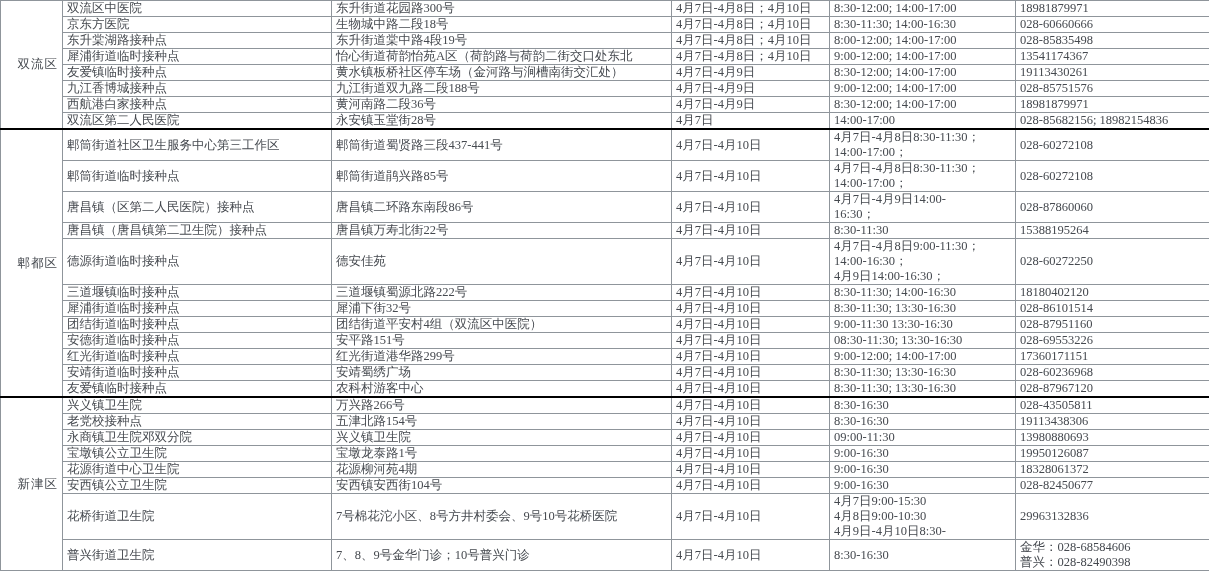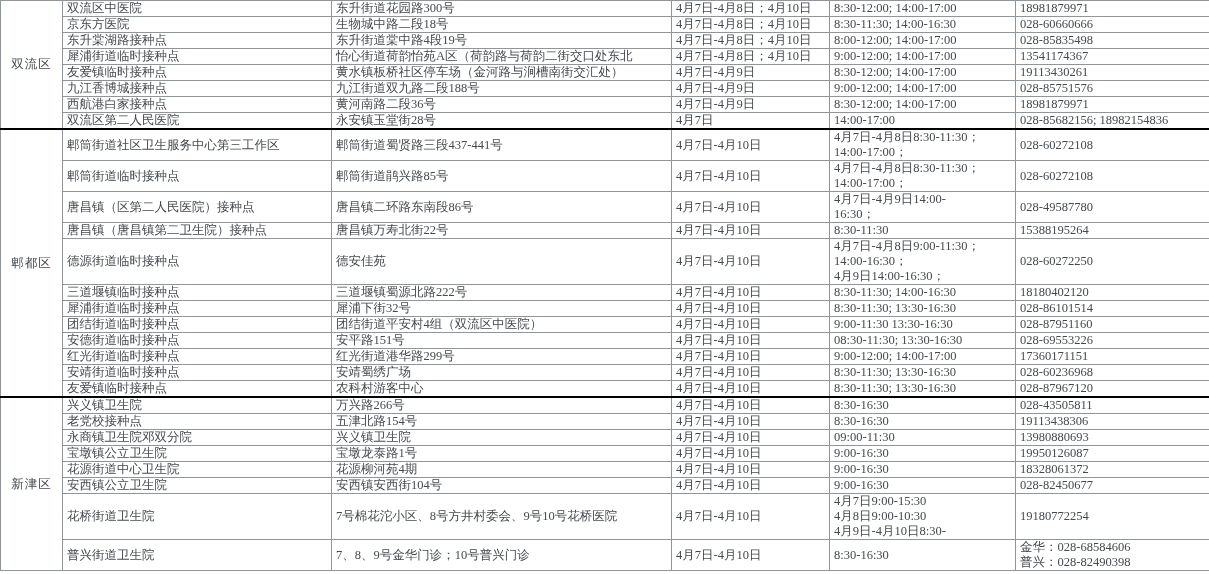--- a/index.html
+++ b/index.html
@@ -18,21 +18,21 @@
     border: 1px solid #8f959b;
     padding: 0 4px;
     font-size: 12.5px;
     line-height: 15px;
     vertical-align: middle;
     white-space: pre;
     overflow: hidden;
   }
   table.vax tr { height: 15px; }
   td.district {
-    text-align: center;
+    text-align: right;
     font-size: 13px;
     border-left: 1px solid #555a60;
     letter-spacing: 1px;
   }
   td.phone { border-right: 1px solid #555a60; }
   tbody.section + tbody.section { border-top: 2.5px solid #000000; }
   table.vax { border-top: 1px solid #8f959b; }
 </style>
 </head>
 <body>
@@ -123,21 +123,21 @@
           <td class="time">4月7日-4月8日8:30-11:30；
 14:00-17:00；</td>
           <td class="phone">028-60272108</td>
         </tr>
         <tr>
           <td class="name">唐昌镇（区第二人民医院）接种点</td>
           <td class="address">唐昌镇二环路东南段86号</td>
           <td class="dates">4月7日-4月10日</td>
           <td class="time">4月7日-4月9日14:00-
 16:30；</td>
-          <td class="phone">028-49587780</td>
+          <td class="phone">028-87860060</td>
         </tr>
         <tr>
           <td class="name">唐昌镇（唐昌镇第二卫生院）接种点</td>
           <td class="address">唐昌镇万寿北街22号</td>
           <td class="dates">4月7日-4月10日</td>
           <td class="time">8:30-11:30</td>
           <td class="phone">15388195264</td>
         </tr>
         <tr>
           <td class="name">德源街道临时接种点</td>
@@ -242,21 +242,21 @@
           <td class="time">9:00-16:30</td>
           <td class="phone">028-82450677</td>
         </tr>
         <tr>
           <td class="name">花桥街道卫生院</td>
           <td class="address">7号棉花沱小区、8号方井村委会、9号10号花桥医院</td>
           <td class="dates">4月7日-4月10日</td>
           <td class="time">4月7日9:00-15:30
 4月8日9:00-10:30
 4月9日-4月10日8:30-</td>
-          <td class="phone">19180772254</td>
+          <td class="phone">29963132836</td>
         </tr>
         <tr>
           <td class="name">普兴街道卫生院</td>
           <td class="address">7、8、9号金华门诊；10号普兴门诊</td>
           <td class="dates">4月7日-4月10日</td>
           <td class="time">8:30-16:30</td>
           <td class="phone">金华：028-68584606
 普兴：028-82490398</td>
         </tr>
       </tbody>

